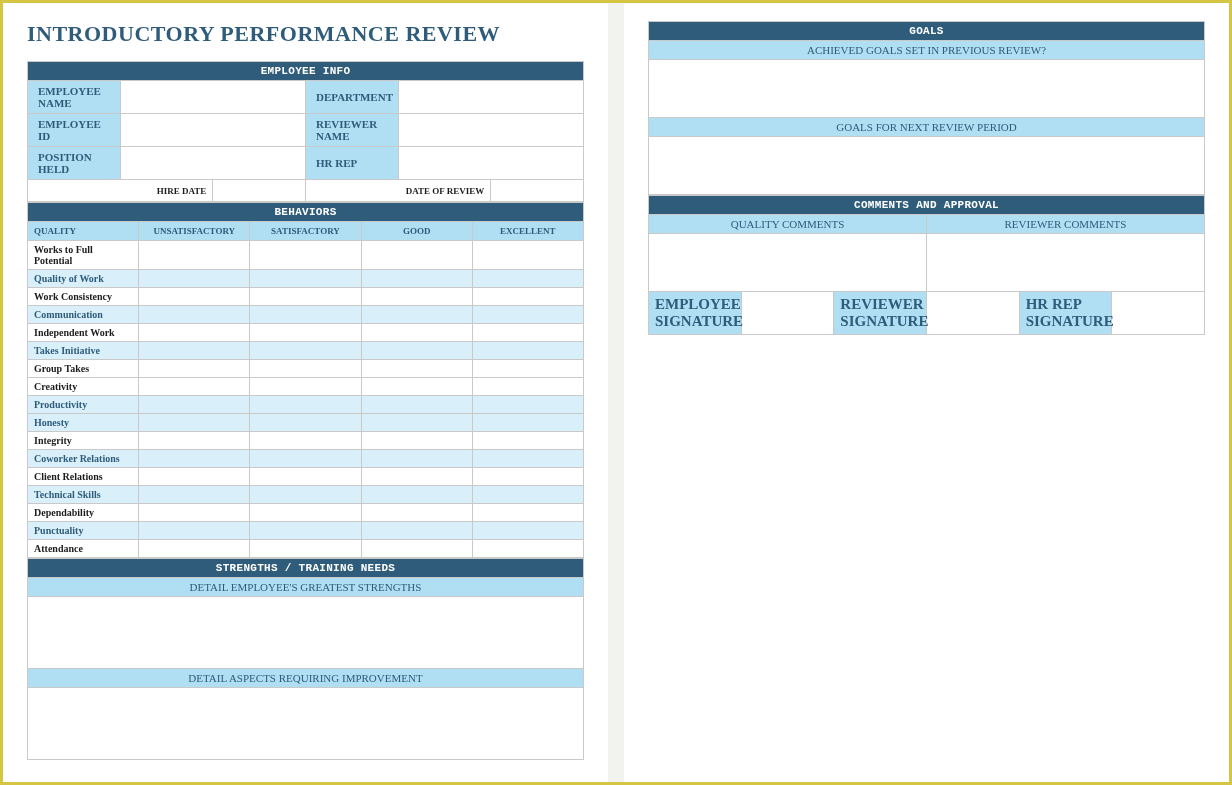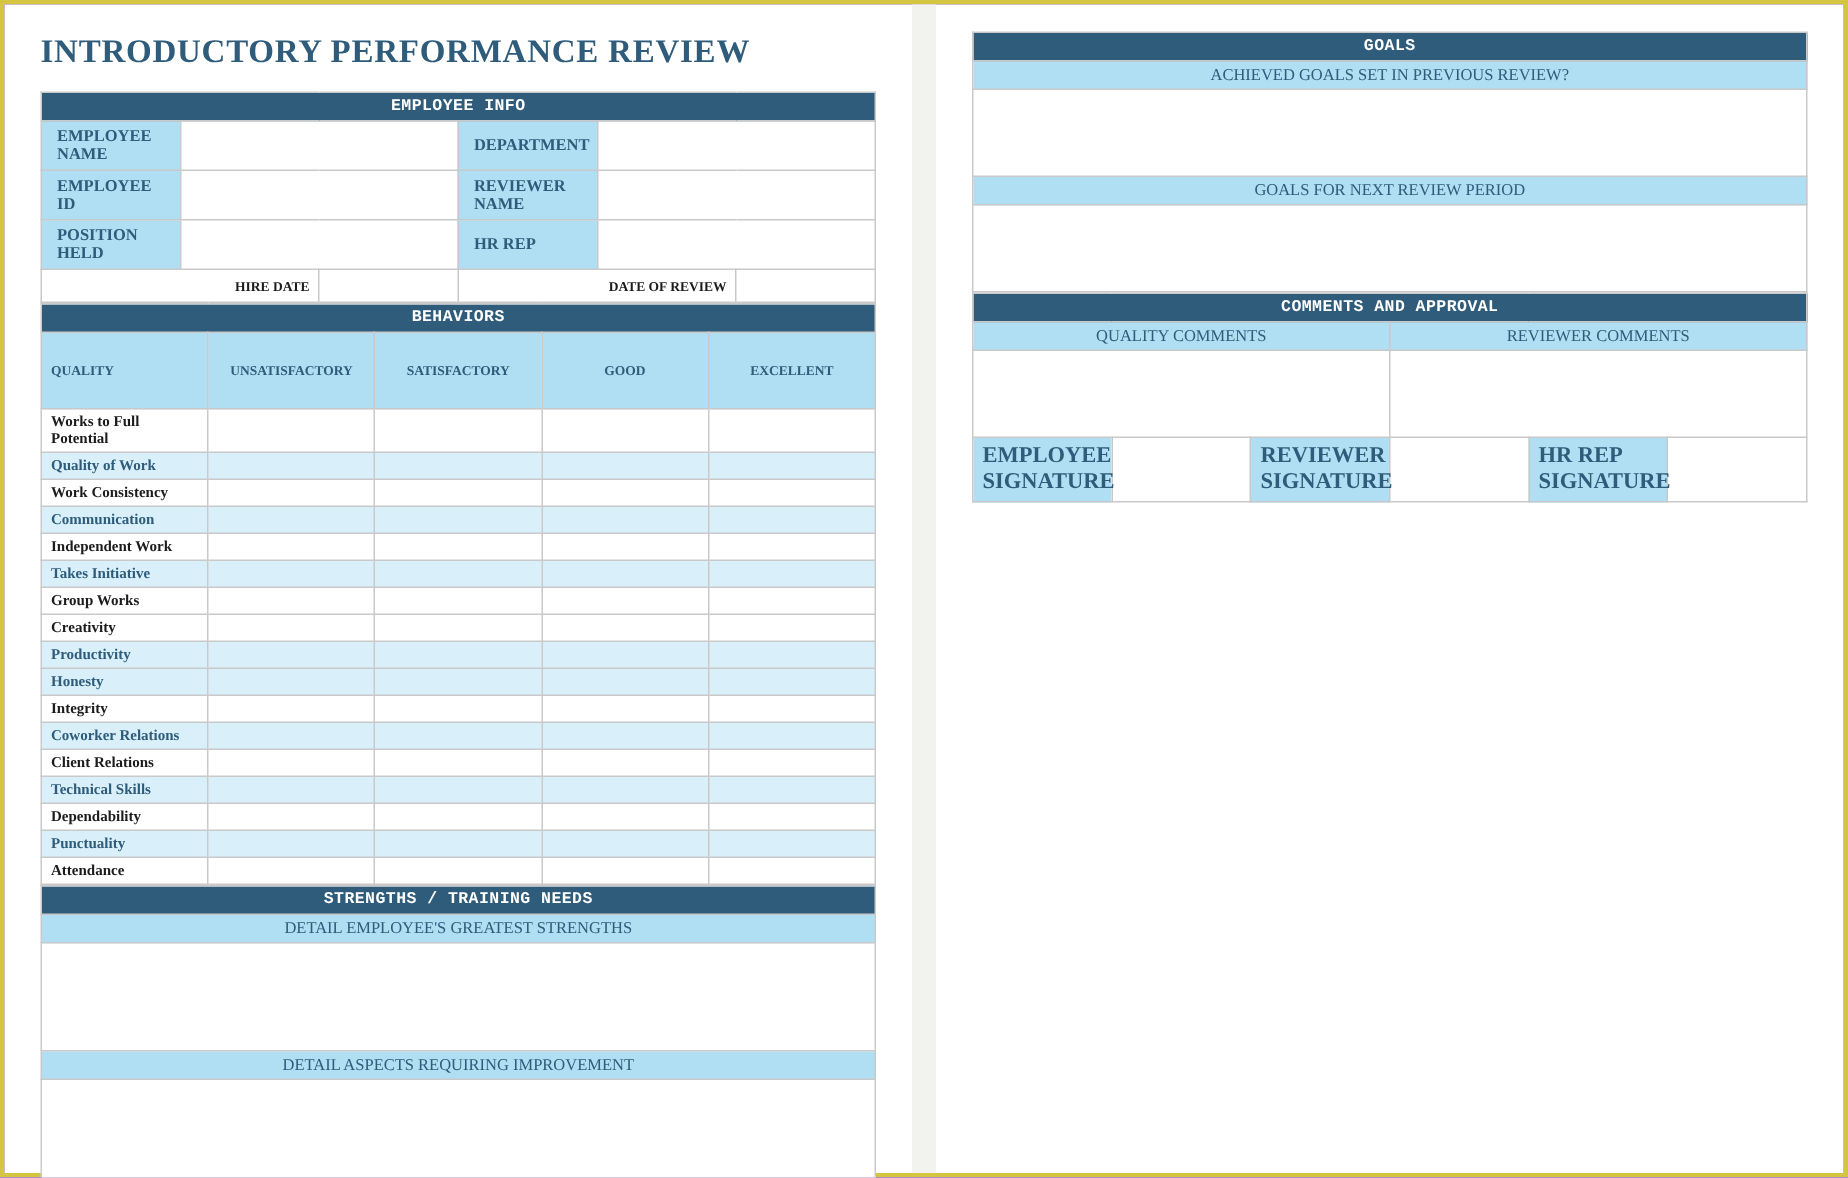--- a/index.html
+++ b/index.html
@@ -9,21 +9,21 @@
   .page-left { border-right: 8px solid #f2f2ee; }
   .page-right { border-left: 8px solid #f2f2ee; }
   h1 { color: #2e5c7a; font-size: 22px; font-weight: bold; margin-bottom: 14px; letter-spacing: .5px; }
   table { width: 100%; border-collapse: collapse; table-layout: fixed; }
   th, td { border: 1px solid #c9c9c9; font-size: 10px; vertical-align: middle; }
   .sec-head { background: #2e5c7a; color: #fff; text-align: center; font-weight: bold; font-size: 11px; padding: 3px 0; letter-spacing: .3px; font-family: Liberation Mono, monospace; }
   .sub-head { background: #b0dff4; color: #2e5c7a; text-align: center; font-weight: normal; font-size: 11px; padding: 3px 0; }
   .lbl-sm { background: #b0dff4; color: #2e5c7a; font-weight: bold; font-size: 11px; padding: 4px 10px; text-transform: uppercase; }
   .lbl-right { background: #fff; color: #1c1c1c; font-weight: bold; font-size: 9px; padding: 4px 6px; text-align: right; text-transform: uppercase; }
   .cell { background: #fff; padding: 4px; height: 22px; }
-  .col-head { background: #b0dff4; color: #2e5c7a; font-weight: bold; font-size: 9px; padding: 20px 4px; text-align: center; text-transform: uppercase; }
+  .col-head { background: #b0dff4; color: #2e5c7a; font-weight: bold; font-size: 9px; padding: 4px 4px; text-align: center; text-transform: uppercase; }
   .row-lbl { background: #fff; color: #1c1c1c; font-weight: bold; font-size: 10px; padding: 3px 6px; height: 18px; }
   .row-lbl.alt { background: #d9f0fb; color: #2e5c7a; }
   .rating { background: #fff; }
   .rating.alt { background: #d9f0fb; }
   .big-box { background: #fff; height: 72px; }
   .med-box { background: #fff; height: 58px; }
   .sig-lbl { background: #b0dff4; color: #2e5c7a; font-weight: bold; font-size: 15px; padding: 4px 6px; text-transform: uppercase; height: 30px; }
   .watermark { position: absolute; bottom: 6px; left: 24px; font-size: 10px; color: #e0e0e0; font-family: Arial, sans-serif; }
 </style>
 </head>
@@ -116,21 +116,21 @@
             <td class="rating"></td>
           </tr>
           <tr>
             <td class="row-lbl alt">Takes Initiative</td>
             <td class="rating alt"></td>
             <td class="rating alt"></td>
             <td class="rating alt"></td>
             <td class="rating alt"></td>
           </tr>
           <tr>
-            <td class="row-lbl">Group Works</td>
+            <td class="row-lbl">Group Takes</td>
             <td class="rating"></td>
             <td class="rating"></td>
             <td class="rating"></td>
             <td class="rating"></td>
           </tr>
           <tr>
             <td class="row-lbl">Creativity</td>
             <td class="rating"></td>
             <td class="rating"></td>
             <td class="rating"></td>

